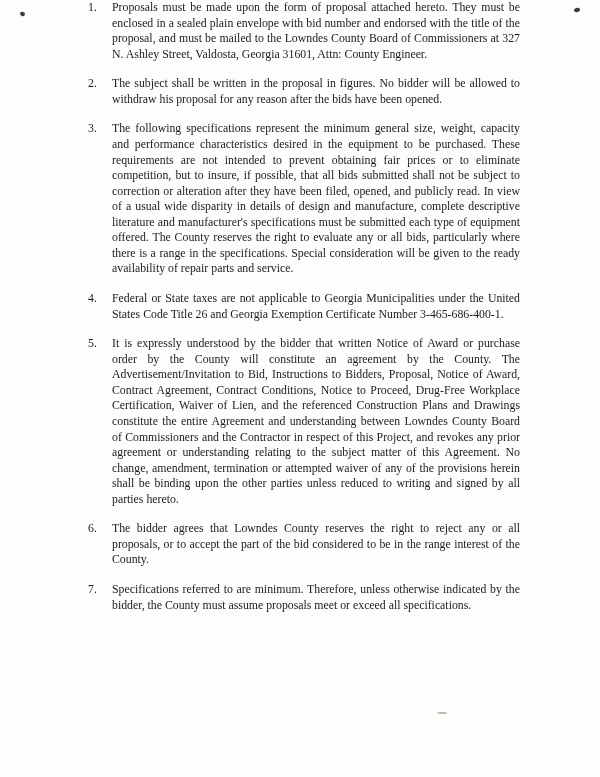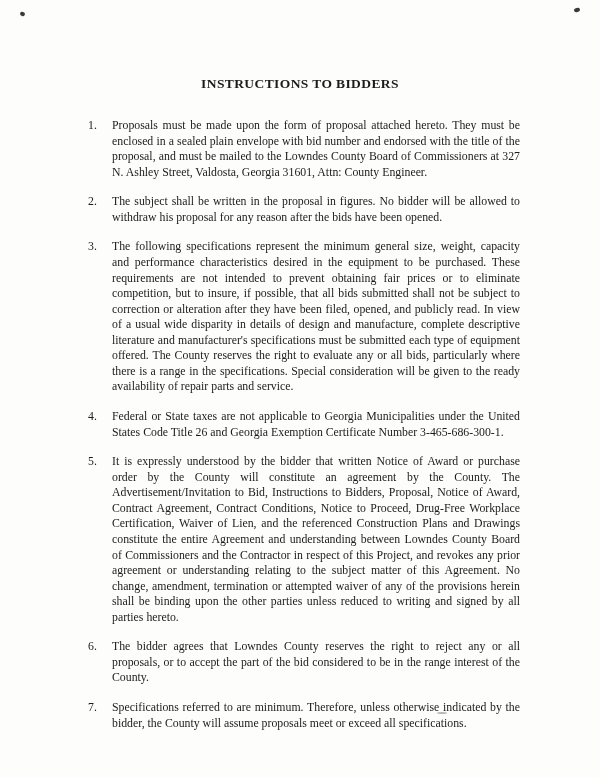--- a/index.html
+++ b/index.html
@@ -57,45 +57,44 @@
   .speck.br { left: 437px; top: 712px; width: 10px; height: 2px; background: #b9b7b0; }
 </style>
 </head>
 <body>
 
 <div class="page">
   <span class="speck tl"></span>
   <span class="speck tr"></span>
   <span class="speck br"></span>
 
-  <h1 class="title">INSTRUCTIONS TO BIDDERS</h1>
 
   <ol class="items">
     <li class="item">
       <span class="num">1.</span>
       <span class="text">Proposals must be made upon the form of proposal attached hereto.  They must be enclosed in a sealed plain envelope with bid number and endorsed with the title of the proposal, and must be mailed to the Lowndes County Board of Commissioners at 327 N. Ashley Street, Valdosta, Georgia 31601, Attn: County Engineer.</span>
     </li>
     <li class="item">
       <span class="num">2.</span>
       <span class="text">The subject shall be written in the proposal in figures.  No bidder will be allowed to withdraw his proposal for any reason after the bids have been opened.</span>
     </li>
     <li class="item">
       <span class="num">3.</span>
       <span class="text">The following specifications represent the minimum general size, weight, capacity and performance characteristics desired in the equipment to be purchased.  These requirements are not intended to prevent obtaining fair prices or to eliminate competition, but to insure, if possible, that all bids submitted shall not be subject to correction or alteration after they have been filed, opened, and publicly read.  In view of a usual wide disparity in details of design and manufacture, complete descriptive literature and manufacturer's specifications must be submitted each type of equipment offered.  The County reserves the right to evaluate any or all bids, particularly where there is a range in the specifications.  Special consideration will be given to the ready availability of repair parts and service.</span>
     </li>
     <li class="item">
       <span class="num">4.</span>
-      <span class="text">Federal or State taxes are not applicable to Georgia Municipalities under the United States Code Title 26 and Georgia Exemption Certificate Number 3-465-686-300-1.</span>
+      <span class="text">Federal or State taxes are not applicable to Georgia Municipalities under the United States Code Title 26 and Georgia Exemption Certificate Number 3-465-686-400-1.</span>
     </li>
     <li class="item">
       <span class="num">5.</span>
       <span class="text">It is expressly understood by the bidder that written Notice of Award or purchase order by the County will constitute an agreement by the County.  The Advertisement/Invitation to Bid, Instructions to Bidders, Proposal, Notice of Award, Contract Agreement, Contract Conditions, Notice to Proceed, Drug-Free Workplace Certification, Waiver of Lien, and the referenced Construction Plans and Drawings constitute the entire Agreement and understanding between Lowndes County Board of Commissioners and the Contractor in respect of this Project, and revokes any prior agreement or understanding relating to the subject matter of this Agreement.  No change, amendment, termination or attempted waiver of any of the provisions herein shall be binding upon the other parties unless reduced to writing and signed by all parties hereto.</span>
     </li>
     <li class="item">
       <span class="num">6.</span>
       <span class="text">The bidder agrees that Lowndes County reserves the right to reject any or all proposals, or to accept the part of the bid considered to be in the range interest of the County.</span>
     </li>
     <li class="item">
       <span class="num">7.</span>
-      <span class="text">Specifications referred to are minimum.  Therefore, unless otherwise indicated by the bidder, the County will assume proposals meet or exceed all specifications.</span>
+      <span class="text">Specifications referred to are minimum.  Therefore, unless otherwise indicated by the bidder, the County must assume proposals meet or exceed all specifications.</span>
     </li>
   </ol>
 </div>
 
 </body></html>

